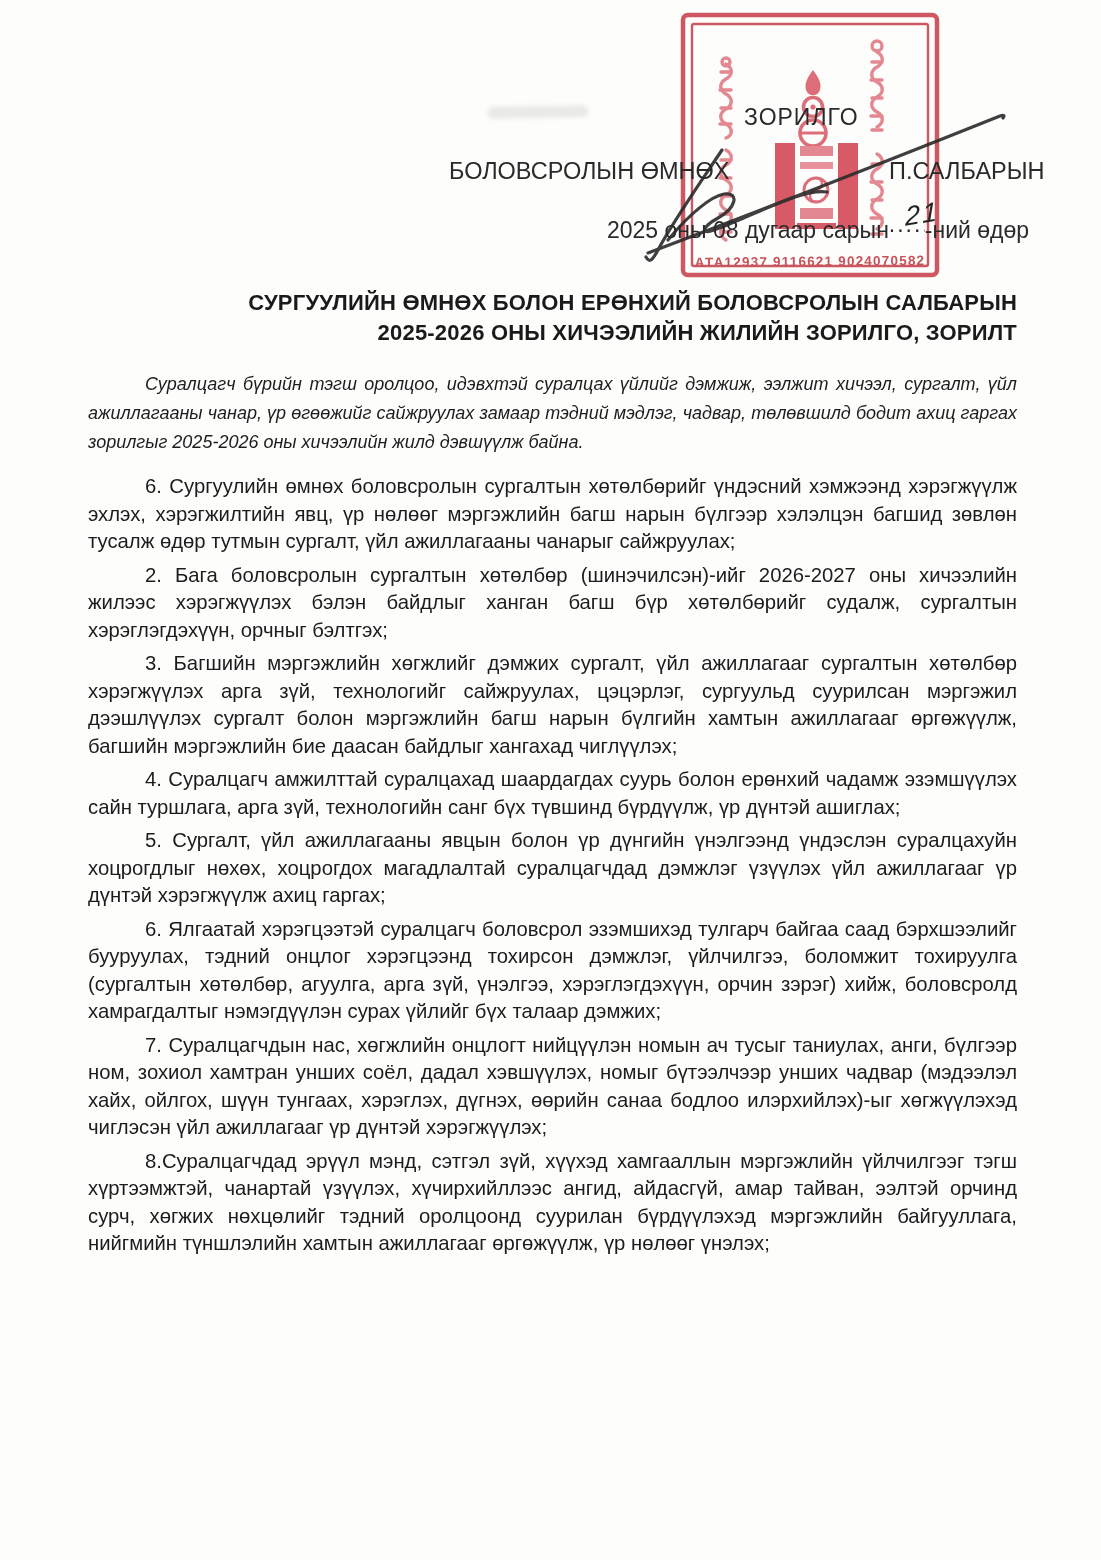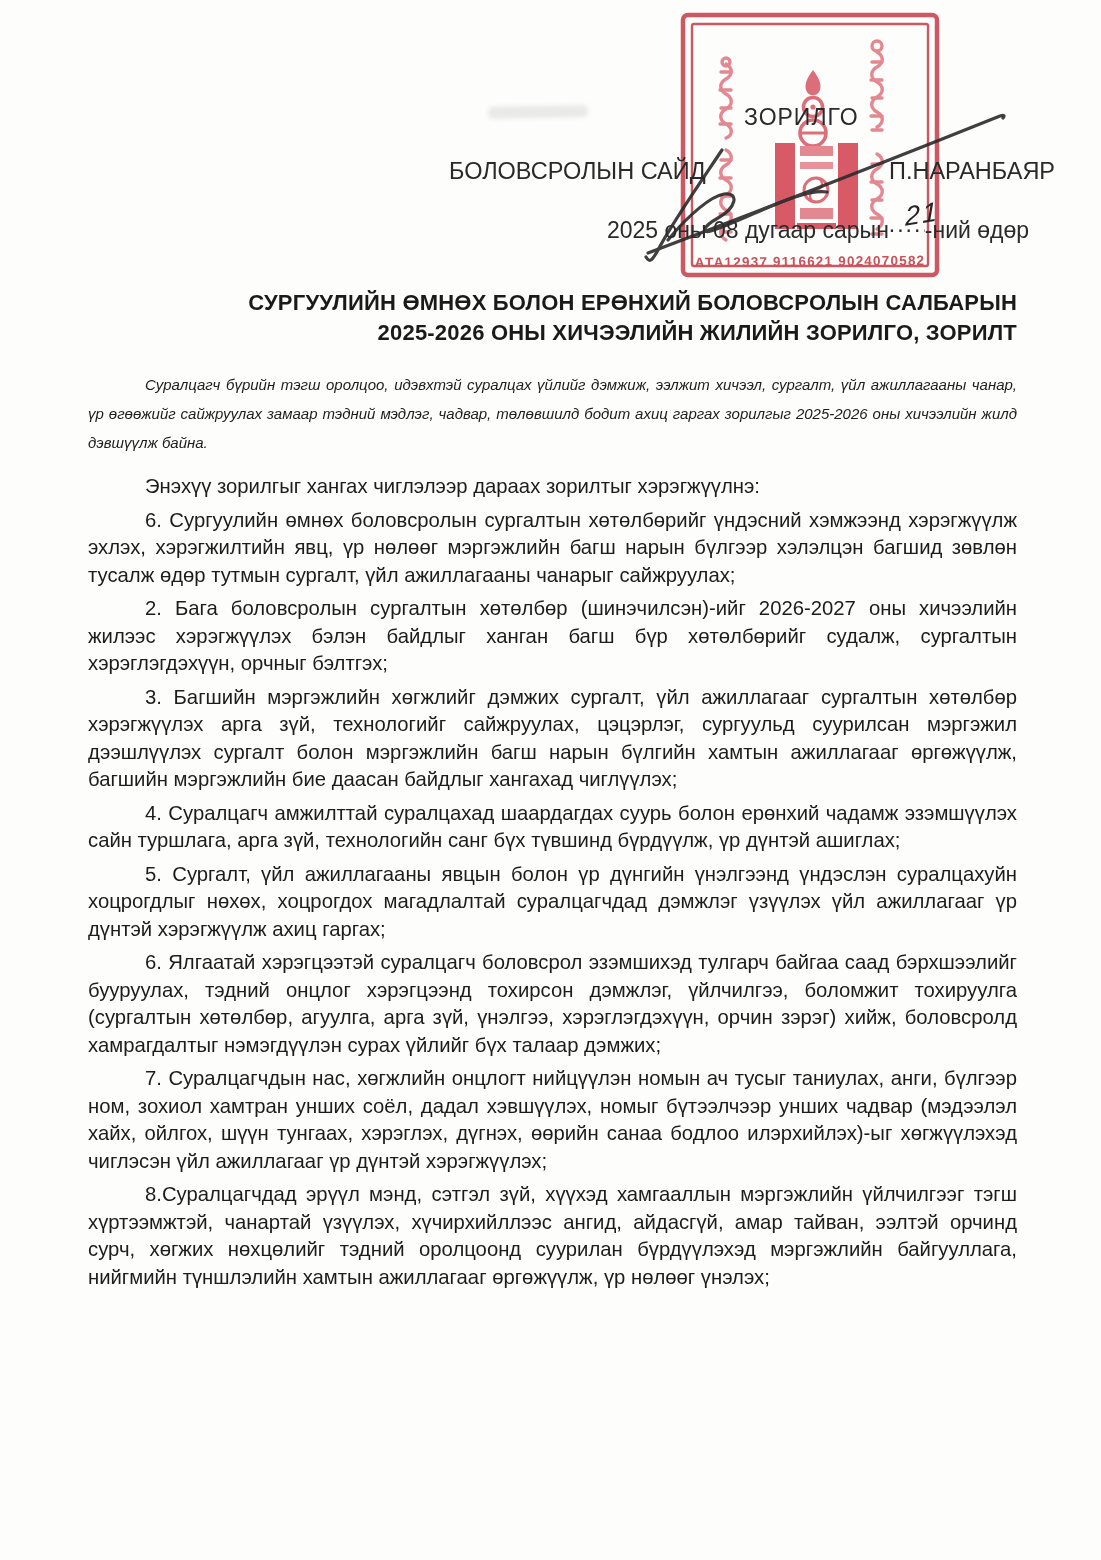--- a/index.html
+++ b/index.html
@@ -31,21 +31,21 @@
     background:#dcdcd6;opacity:.6;filter:blur(2px);transform:rotate(-1deg);
   }
   .signature{position:absolute;left:560px;top:88px;width:480px;height:215px;pointer-events:none;}
   
   .content{position:absolute;left:88px;top:288px;width:929px;}
   .doc-title{
     text-align:right;font-weight:bold;font-size:22px;line-height:30px;
     letter-spacing:.2px;color:#1a1a1a;
   }
   .lead{
-    margin:22px 0 16px;font-style:italic;font-size:15px;line-height:29px;
+    margin:22px 0 16px;font-style:italic;font-size:18px;line-height:29px;
     text-align:justify;text-indent:57px;color:#1d1d1d;
   }
   .intro{margin:10px 0 0;font-size:20.3px;line-height:27.5px;text-indent:57px;}
   .goal{
     margin:6px 0 0;text-align:justify;text-indent:57px;
     font-size:20.3px;line-height:27.5px;color:#1c1c1c;
   }
   .goal:first-of-type{margin-top:8px;}
 </style>
 </head>
@@ -90,41 +90,40 @@
         <circle cx="136" cy="178" r="12" fill="none" stroke="#db6671" stroke-width="3"></circle>
         <path d="M136 166 a6 6 0 0 1 0 12 a6 6 0 0 0 0 12" fill="none" stroke="#db6671" stroke-width="2.4"></path>
         <rect x="120" y="196" width="33" height="11" fill="#e2818b"></rect>
         <rect x="117" y="211" width="39" height="6" fill="#d5505d"></rect>
       </g>
     </svg>
     <div class="stamp-code">АТА12937 9116621 9024070582</div>
   </div>
 
   <div class="batlav">ЗОРИЛГО</div>
-  <div class="minister-title">БОЛОВСРОЛЫН САЙД</div>
-  <div class="minister-name">П.НАРАНБАЯР</div>
+  <div class="minister-title">БОЛОВСРОЛЫН ӨМНӨХ</div>
+  <div class="minister-name">П.САЛБАРЫН</div>
   <div class="date-line"><span>2025 оны 08 дугаар сарын</span><span class="date-dots">........</span><span>-ний өдөр</span></div>
   <div class="handwritten-day">21</div>
 
   <svg class="signature" viewBox="0 0 480 215">
     <g fill="none" stroke="#2b2b2b" stroke-width="3.2" stroke-linecap="round" opacity=".9">
       <path d="M88 165 Q 260 100 440 28 q 6 -2 3 2"></path>
       <path d="M162 62 C 140 95 112 135 98 162 C 93 171 90 176 86 169"></path>
       <path d="M108 152 C 130 125 152 108 164 106 C 180 104 176 120 158 130 C 142 139 140 147 154 142 C 182 132 208 118 235 109 C 250 104 261 103 267 104"></path>
     </g>
   </svg>
 
   <div class="content">
     <div class="doc-title">
       <div>СУРГУУЛИЙН ӨМНӨХ БОЛОН ЕРӨНХИЙ БОЛОВСРОЛЫН САЛБАРЫН</div>
       <div>2025-2026 ОНЫ ХИЧЭЭЛИЙН ЖИЛИЙН ЗОРИЛГО, ЗОРИЛТ</div>
     </div>
 
     <p class="lead">Суралцагч бүрийн тэгш оролцоо, идэвхтэй суралцах үйлийг дэмжиж, ээлжит хичээл, сургалт, үйл ажиллагааны чанар, үр өгөөжийг сайжруулах замаар тэдний мэдлэг, чадвар, төлөвшилд бодит ахиц гаргах зорилгыг 2025-2026 оны хичээлийн жилд дэвшүүлж байна.</p>
-    <p class="intro">Энэхүү зорилгыг хангах чиглэлээр дараах зорилтыг хэрэгжүүлнэ:</p>
 
     <p class="goal">6. Сургуулийн өмнөх боловсролын сургалтын хөтөлбөрийг үндэсний хэмжээнд хэрэгжүүлж эхлэх, хэрэгжилтийн явц, үр нөлөөг мэргэжлийн багш нарын бүлгээр хэлэлцэн багшид зөвлөн тусалж өдөр тутмын сургалт, үйл ажиллагааны чанарыг сайжруулах;</p>
     <p class="goal">2. Бага боловсролын сургалтын хөтөлбөр (шинэчилсэн)-ийг 2026-2027 оны хичээлийн жилээс хэрэгжүүлэх бэлэн байдлыг ханган багш бүр хөтөлбөрийг судалж, сургалтын хэрэглэгдэхүүн, орчныг бэлтгэх;</p>
     <p class="goal">3. Багшийн мэргэжлийн хөгжлийг дэмжих сургалт, үйл ажиллагааг сургалтын хөтөлбөр хэрэгжүүлэх арга зүй, технологийг сайжруулах, цэцэрлэг, сургуульд суурилсан мэргэжил дээшлүүлэх сургалт болон мэргэжлийн багш нарын бүлгийн хамтын ажиллагааг өргөжүүлж, багшийн мэргэжлийн бие даасан байдлыг хангахад чиглүүлэх;</p>
     <p class="goal">4. Суралцагч амжилттай суралцахад шаардагдах суурь болон ерөнхий чадамж эзэмшүүлэх сайн туршлага, арга зүй, технологийн санг бүх түвшинд бүрдүүлж, үр дүнтэй ашиглах;</p>
     <p class="goal">5. Сургалт, үйл ажиллагааны явцын болон үр дүнгийн үнэлгээнд үндэслэн суралцахуйн хоцрогдлыг нөхөх, хоцрогдох магадлалтай суралцагчдад дэмжлэг үзүүлэх үйл ажиллагааг үр дүнтэй хэрэгжүүлж ахиц гаргах;</p>
     <p class="goal">6. Ялгаатай хэрэгцээтэй суралцагч боловсрол эзэмшихэд тулгарч байгаа саад бэрхшээлийг бууруулах, тэдний онцлог хэрэгцээнд тохирсон дэмжлэг, үйлчилгээ, боломжит тохируулга (сургалтын хөтөлбөр, агуулга, арга зүй, үнэлгээ, хэрэглэгдэхүүн, орчин зэрэг) хийж, боловсролд хамрагдалтыг нэмэгдүүлэн сурах үйлийг бүх талаар дэмжих;</p>
     <p class="goal">7. Суралцагчдын нас, хөгжлийн онцлогт нийцүүлэн номын ач тусыг таниулах, анги, бүлгээр ном, зохиол хамтран унших соёл, дадал хэвшүүлэх, номыг бүтээлчээр унших чадвар (мэдээлэл хайх, ойлгох, шүүн тунгаах, хэрэглэх, дүгнэх, өөрийн санаа бодлоо илэрхийлэх)-ыг хөгжүүлэхэд чиглэсэн үйл ажиллагааг үр дүнтэй хэрэгжүүлэх;</p>
     <p class="goal">8.Суралцагчдад эрүүл мэнд, сэтгэл зүй, хүүхэд хамгааллын мэргэжлийн үйлчилгээг тэгш хүртээмжтэй, чанартай үзүүлэх, хүчирхийллээс ангид, айдасгүй, амар тайван, ээлтэй орчинд сурч, хөгжих нөхцөлийг тэдний оролцоонд суурилан бүрдүүлэхэд мэргэжлийн байгууллага, нийгмийн түншлэлийн хамтын ажиллагааг өргөжүүлж, үр нөлөөг үнэлэх;</p>
   </div>

